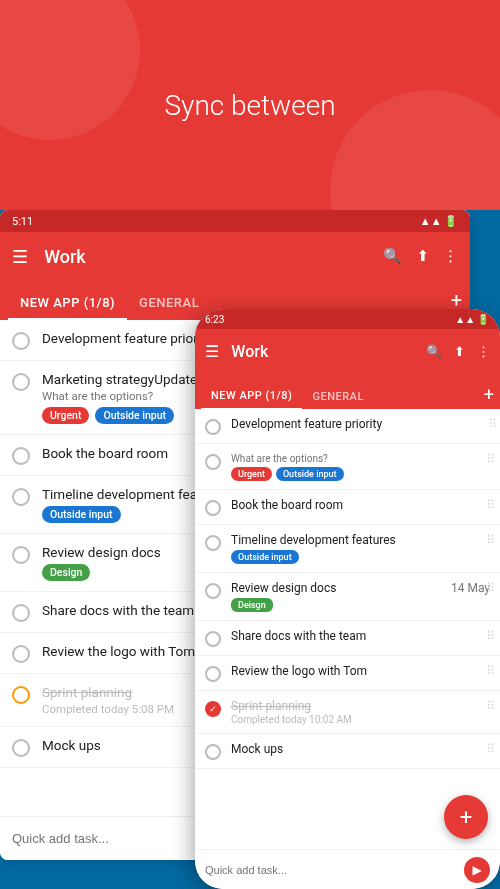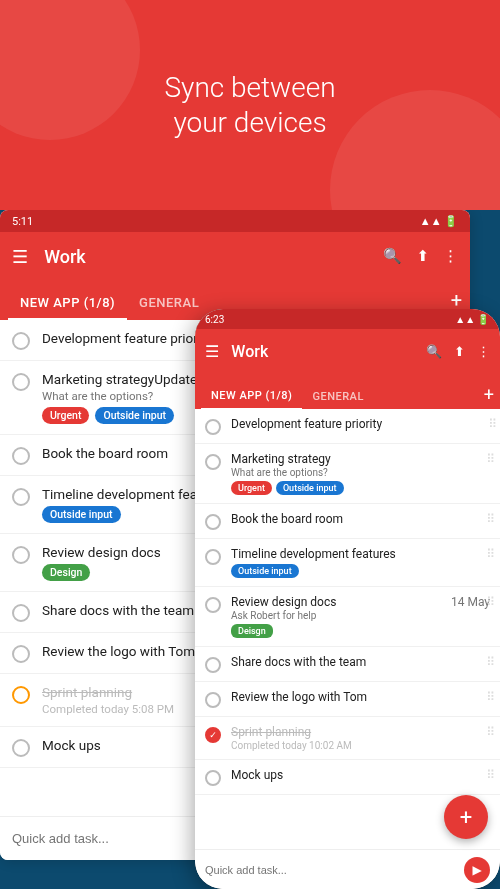--- a/index.html
+++ b/index.html
@@ -48,21 +48,21 @@
       font-weight: 300;
       line-height: 1.25;
       z-index: 1;
     }
 
     
     .device-wrapper {
       position: relative;
       width: 100%;
       height: 679px;
-      background: #0c4a6e;
+      background: #0369a1;
       overflow: hidden;
     }
 
     
     .tablet-header {
       background: #e53935;
       height: 48px;
       display: flex;
       align-items: center;
       padding: 0 12px;
@@ -413,21 +413,20 @@
     .drag-handle { letter-spacing: -2px; }
   </style>
 </head>
 <body>
 
 <div class="hero">
   <div class="hero-circle-left"></div>
   <div class="hero-circle-right"></div>
   <div class="hero-text">
     <div>Sync between</div>
-    <div>your devices</div>
   </div>
 </div>
 
 <div class="device-wrapper">
 
   <div class="tablet-layout">
 
     <div class="tablet-status-bar">
       <span>5:11</span>
       <span>▲▲ 🔋</span>
@@ -573,21 +572,20 @@
           <div class="phone-radio"></div>
           <div class="phone-task-content">
             <div class="phone-task-title">Development feature priority</div>
           </div>
           <span class="phone-task-drag drag-handle" style="position:absolute;right:5px;top:8px;color:#ddd;font-size:12px;">⠿</span>
         </div>
 
         <div class="phone-task">
           <div class="phone-radio"></div>
           <div class="phone-task-content">
-            <div class="phone-task-title">Marketing strategy</div>
             <div class="phone-task-subtitle">What are the options?</div>
             <div class="phone-tags">
               <span class="phone-tag phone-tag-urgent">Urgent</span>
               <span class="phone-tag phone-tag-outside">Outside input</span>
             </div>
           </div>
           <span style="position:absolute;right:5px;top:8px;color:#ddd;font-size:12px;">⠿</span>
         </div>
 
         <div class="phone-task">
@@ -609,21 +607,20 @@
           <span style="position:absolute;right:5px;top:8px;color:#ddd;font-size:12px;">⠿</span>
         </div>
 
         <div class="phone-task">
           <div class="phone-radio"></div>
           <div class="phone-task-content">
             <div style="display:flex;justify-content:space-between;align-items:flex-start;">
               <div class="phone-task-title">Review design docs</div>
               <div class="phone-task-date">14 May</div>
             </div>
-            <div class="phone-task-subtitle">Ask Robert for help</div>
             <div class="phone-tags">
               <span class="phone-tag phone-tag-design">Deisgn</span>
             </div>
           </div>
           <span style="position:absolute;right:5px;top:8px;color:#ddd;font-size:12px;">⠿</span>
         </div>
 
         <div class="phone-task">
           <div class="phone-radio"></div>
           <div class="phone-task-content">

